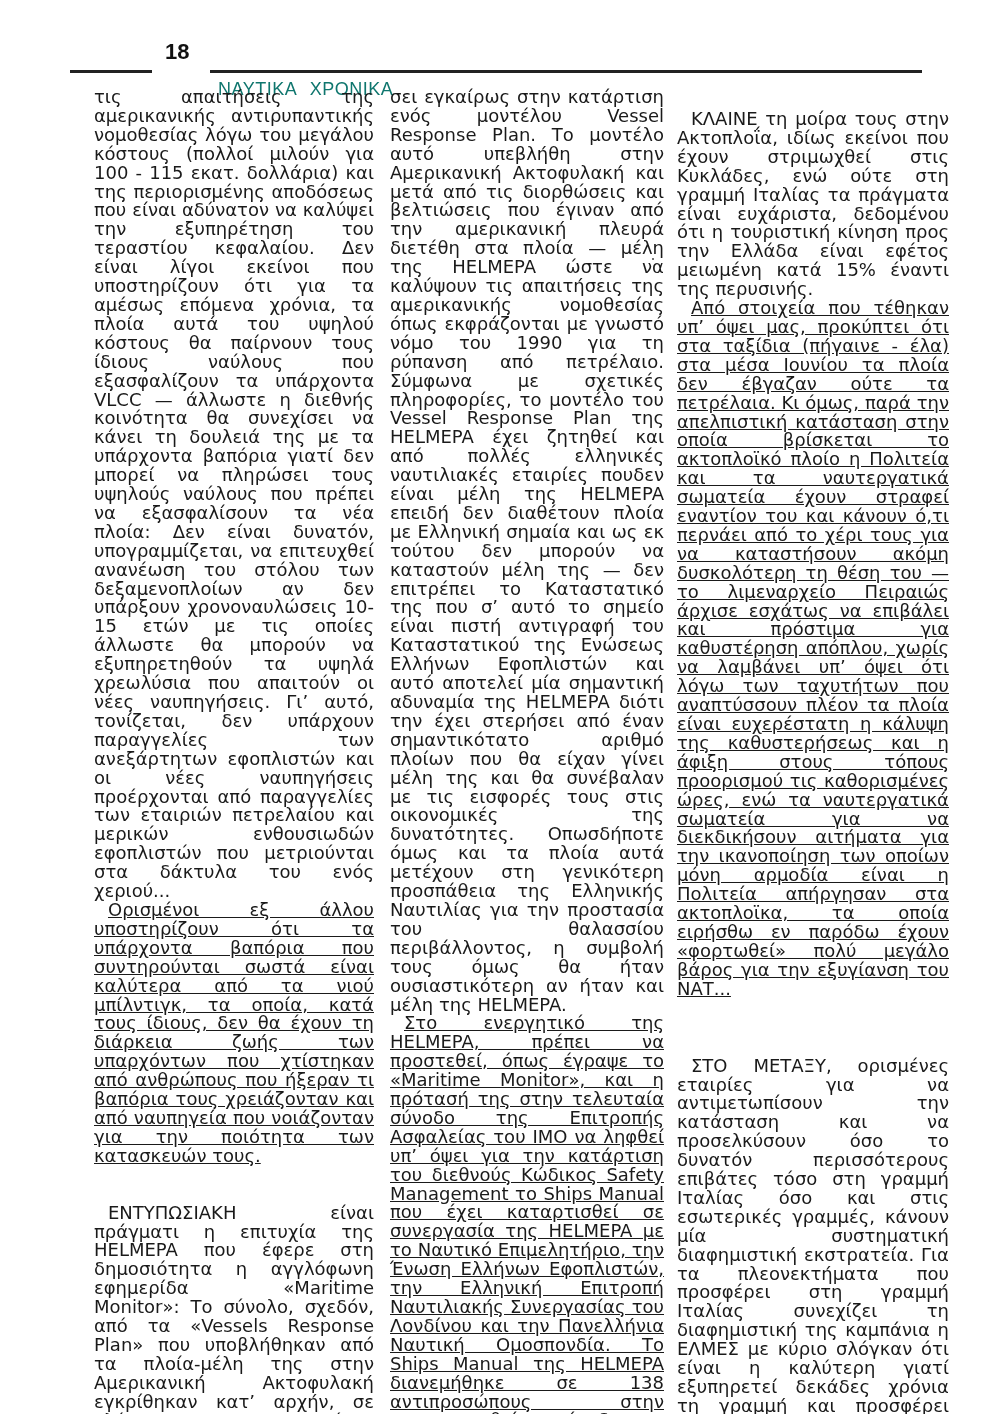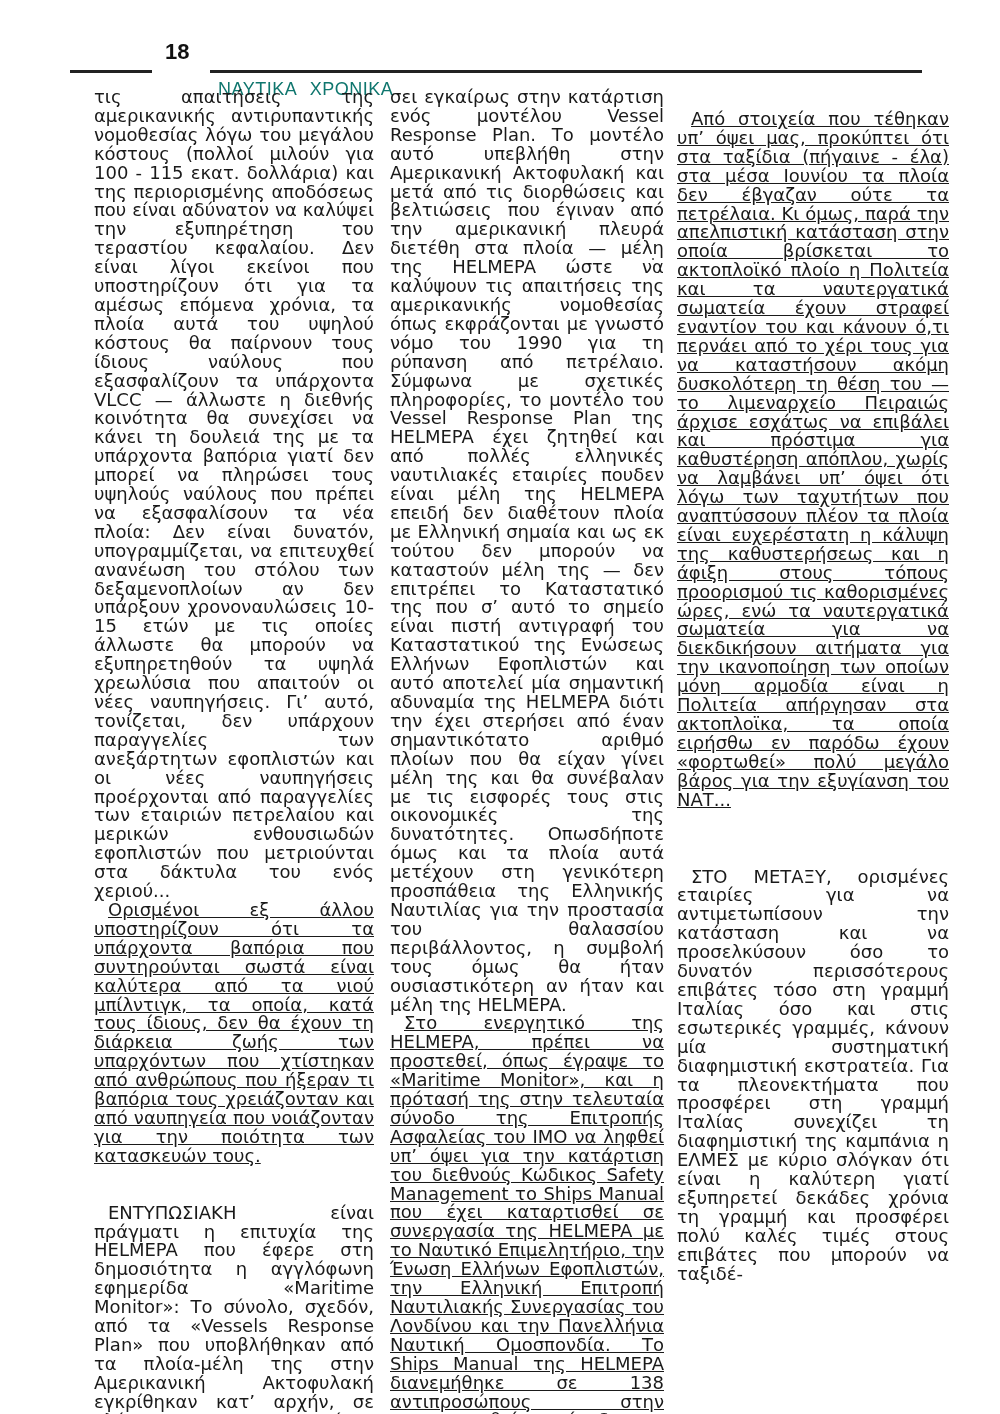--- a/index.html
+++ b/index.html
@@ -43,18 +43,19 @@
   <p class="section-start">ΕΝΤΥΠΩΣΙΑΚΗ είναι πράγματι η επιτυχία της HELMEPA που έφερε στη δημοσιότητα η αγγλόφωνη εφημερίδα «Maritime Monitor»: Το σύνολο, σχεδόν, από τα «Vessels Response Plan» που υποβλήθηκαν από τα πλοία-μέλη της στην Αμερικανική Ακτοφυλακή εγκρίθηκαν κατ’ αρχήν, σε ελάχιστες δε μόνον περιπτώσεις υπήρξαν υποδείξεις για βελτίωση ορισμένων σημείων των σχεδίων. Η επιτυχία αυτή, η οποία αντανακλά στο σύνολο της Ελληνικής Ναυτιλίας, οφείλεται στην προεργασία που είχε κάνει τη HELMEPA η οποία είχε προχωρή-</p>
 </div>
 
 <div class="col col-2">
   <p>σει εγκαίρως στην κατάρτιση ενός μοντέλου Vessel Response Plan. Το μοντέλο αυτό υπεβλήθη στην Αμερικανική Ακτοφυλακή και μετά από τις διορθώσεις και βελτιώσεις που έγιναν από την αμερικανική πλευρά διετέθη στα πλοία — μέλη της HELMEPA ώστε να καλύψουν τις απαιτήσεις της αμερικανικής νομοθεσίας όπως εκφράζονται με γνωστό νόμο του 1990 για τη ρύπανση από πετρέλαιο. Σύμφωνα με σχετικές πληροφορίες, το μοντέλο του Vessel Response Plan της HELMEPA έχει ζητηθεί και από πολλές ελληνικές ναυτιλιακές εταιρίες πουδεν είναι μέλη της HELMEPA επειδή δεν διαθέτουν πλοία με Ελληνική σημαία και ως εκ τούτου δεν μπορούν να καταστούν μέλη της — δεν επιτρέπει το Καταστατικό της που σ’ αυτό το σημείο είναι πιστή αντιγραφή του Καταστατικού της Ενώσεως Ελλήνων Εφοπλιστών και αυτό αποτελεί μία σημαντική αδυναμία της HELMEPA διότι την έχει στερήσει από έναν σημαντικότατο αριθμό πλοίων που θα είχαν γίνει μέλη της και θα συνέβαλαν με τις εισφορές τους στις οικονομικές της δυνατότητες. Οπωσδήποτε όμως και τα πλοία αυτά μετέχουν στη γενικότερη προσπάθεια της Ελληνικής Ναυτιλίας για την προστασία του θαλασσίου περιβάλλοντος, η συμβολή τους όμως θα ήταν ουσιαστικότερη αν ήταν και μέλη της HELMEPA.</p>
   <p class="indent">Στο ενεργητικό της HELMEPA, πρέπει να προστεθεί, όπως έγραψε το «Maritime Monitor», και η πρότασή της στην τελευταία σύνοδο της Επιτροπής Ασφαλείας του ΙΜΟ να ληφθεί υπ’ όψει για την κατάρτιση του διεθνούς Κώδικος Safety Management το Ships Manual που έχει καταρτισθεί σε συνεργασία της HELMEPA με το Ναυτικό Επιμελητήριο, την Ένωση Ελλήνων Εφοπλιστών, την Ελληνική Επιτροπή Ναυτιλιακής Συνεργασίας του Λονδίνου και την Πανελλήνια Ναυτική Ομοσπονδία. Το Ships Manual της HELMEPA διανεμήθηκε σε 138 αντιπροσώπους στην προαναφερθείσα σύνοδο και συνάντησε θετικότατη και θερμή υποδοχή, από ορισμένες δε χώρες — Γερμανία, Φινλανδία και Νορβηγία — ζητήθηκε η άδεια για μετάφρασή του στις αντίστοιχες γλώσσες, ενώ 28 αντίτυπα που περίσσεψαν και δεν ήταν δυ-</p>
 </div>
 
 <div class="col col-3">
   <div class="gap-md"></div>
+  <p class="section-start">ΚΛΑΙΝΕ τη μοίρα τους στην Ακτοπλοΐα, ιδίως εκείνοι που έχουν στριμωχθεί στις Κυκλάδες, ενώ ούτε στη γραμμή Ιταλίας τα πράγματα είναι ευχάριστα, δεδομένου ότι η τουριστική κίνηση προς την Ελλάδα είναι εφέτος μειωμένη κατά 15% έναντι της περυσινής.</p>
   <p class="indent">Από στοιχεία που τέθηκαν υπ’ όψει μας, προκύπτει ότι στα ταξίδια (πήγαινε - έλα) στα μέσα Ιουνίου τα πλοία δεν έβγαζαν ούτε τα πετρέλαια. Κι όμως, παρά την απελπιστική κατάσταση στην οποία βρίσκεται το ακτοπλοϊκό πλοίο η Πολιτεία και τα ναυτεργατικά σωματεία έχουν στραφεί εναντίον του και κάνουν ό,τι περνάει από το χέρι τους για να καταστήσουν ακόμη δυσκολότερη τη θέση του — το λιμεναρχείο Πειραιώς άρχισε εσχάτως να επιβάλει και πρόστιμα για καθυστέρηση απόπλου, χωρίς να λαμβάνει υπ’ όψει ότι λόγω των ταχυτήτων που αναπτύσσουν πλέον τα πλοία είναι ευχερέστατη η κάλυψη της καθυστερήσεως και η άφιξη στους τόπους προορισμού τις καθορισμένες ώρες, ενώ τα ναυτεργατικά σωματεία για να διεκδικήσουν αιτήματα για την ικανοποίηση των οποίων μόνη αρμοδία είναι η Πολιτεία απήργησαν στα ακτοπλοϊκα, τα οποία ειρήσθω εν παρόδω έχουν «φορτωθεί» πολύ μεγάλο βάρος για την εξυγίανση του ΝΑΤ...</p>
   <div class="gap-xl"></div>
   <p class="section-start">ΣΤΟ ΜΕΤΑΞΥ, ορισμένες εταιρίες για να αντιμετωπίσουν την κατάσταση και να προσελκύσουν όσο το δυνατόν περισσότερους επιβάτες τόσο στη γραμμή Ιταλίας όσο και στις εσωτερικές γραμμές, κάνουν μία συστηματική διαφημιστική εκστρατεία. Για τα πλεονεκτήματα που προσφέρει στη γραμμή Ιταλίας συνεχίζει τη διαφημιστική της καμπάνια η ΕΛΜΕΣ με κύριο σλόγκαν ότι είναι η καλύτερη γιατί εξυπηρετεί δεκάδες χρόνια τη γραμμή και προσφέρει πολύ καλές τιμές στους επιβάτες που μπορούν να ταξιδέ-</p>
 </div>
 
 <div class="stray-dot"></div>
 
 </body></html>

